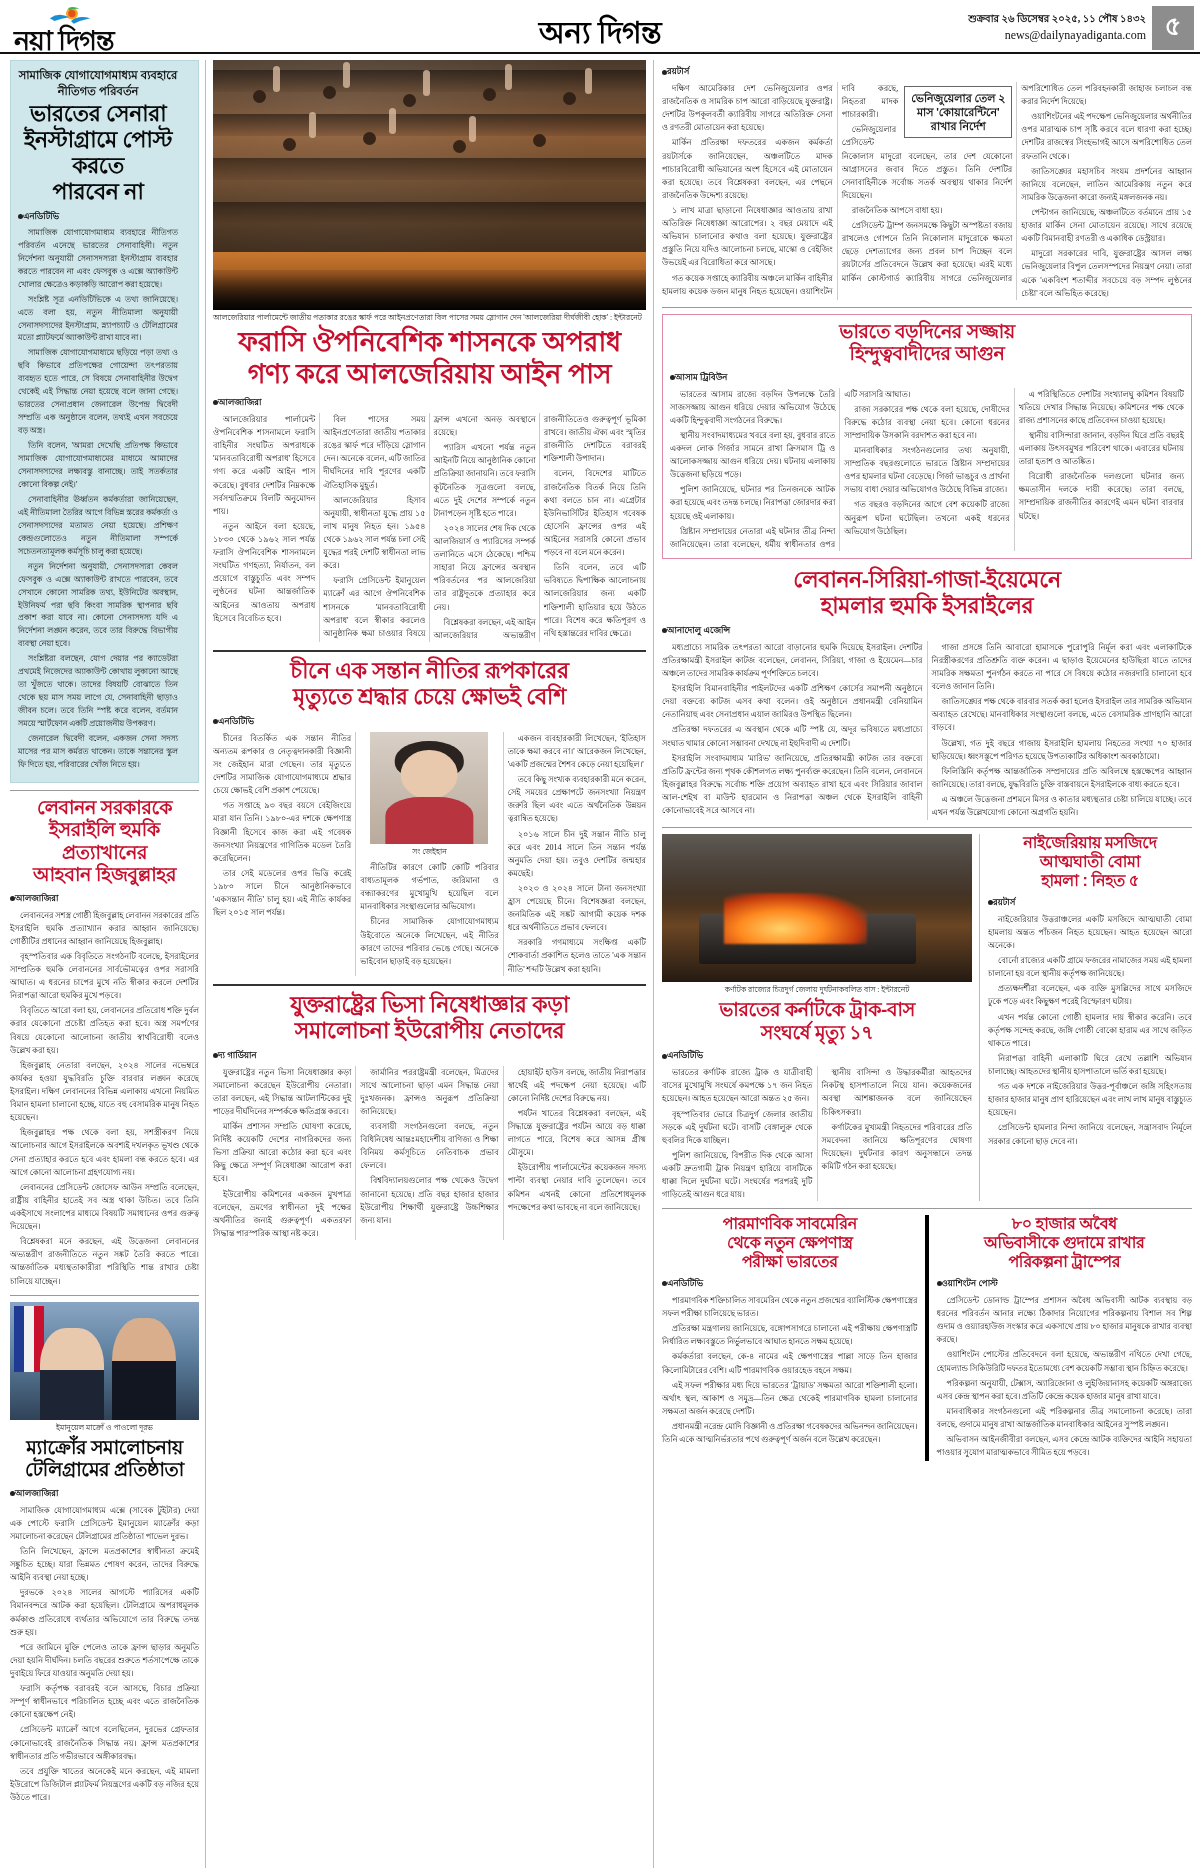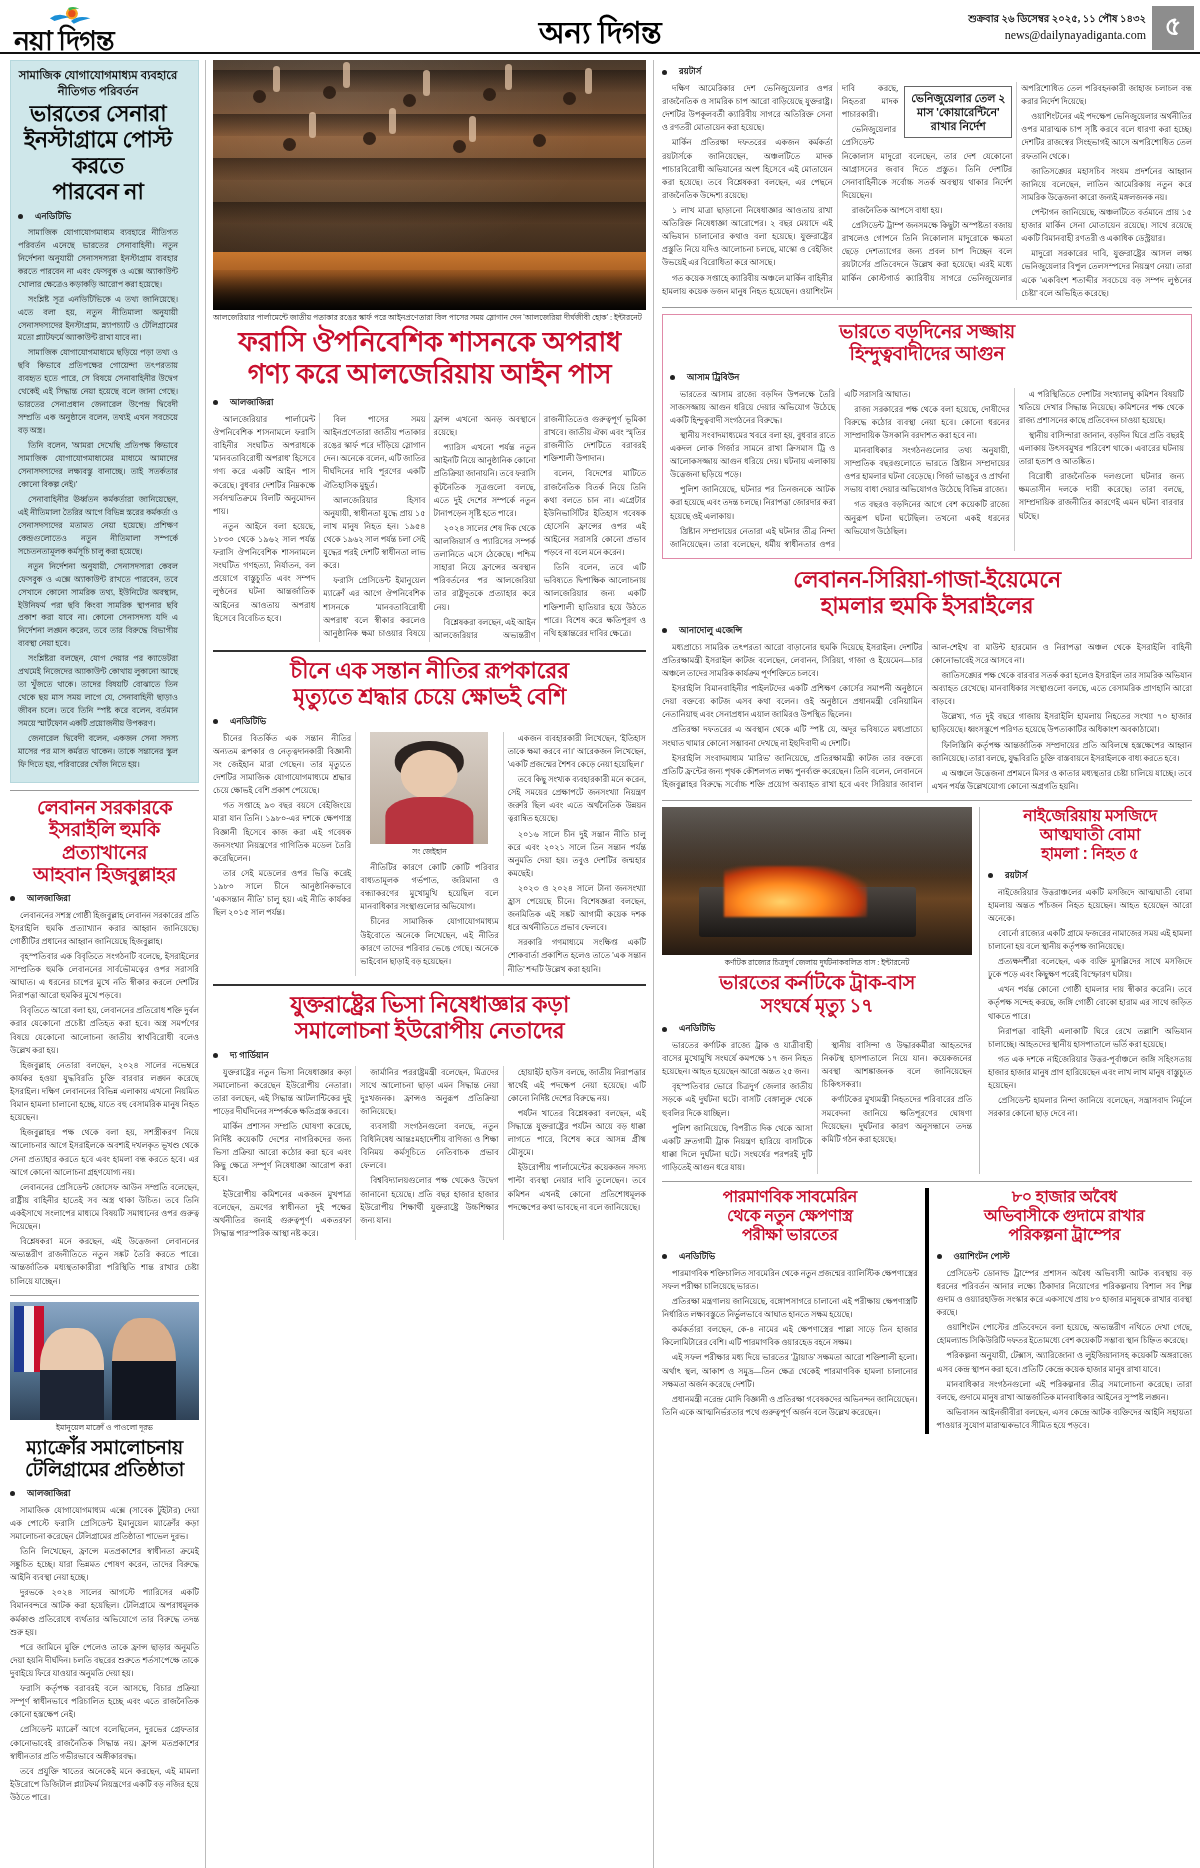--- a/index.html
+++ b/index.html
@@ -78,21 +78,21 @@
   }
   .hl-xl{ font-size:27px; }
   .hl-lg{ font-size:22px; }
   .hl-md{ font-size:19px; }
   .hl-sm{ font-size:16px; }
   .hl-red{ color:#c8102e; }
 
   .byline{
     font-size:8.5px; font-weight:700; margin:5px 0 3px 0;
     font-family:"Liberation Sans",sans-serif;
-    display:flex; align-items:center; gap:12px;
+    display:flex; align-items:center; gap:0;
   }
   .byline .dot{
     width:5px;height:5px;border-radius:50%;background:#222;display:inline-block;
   }
 
   .body{
     font-size:8.1px; line-height:1.62;
     text-align:justify; color:#161616;
     font-family:"Liberation Serif","DejaVu Serif",serif;
     hyphens:auto; word-spacing:-0.3px;
@@ -379,21 +379,21 @@
         <div class="photo ph-song">
           <div class="hair"></div>
           <div class="face"></div>
           <div class="body2"></div>
         </div>
         <div class="caption">সং জেইহান</div>
         <p>নীতিটির কারণে কোটি কোটি পরিবার বাধ্যতামূলক গর্ভপাত, জরিমানা ও বন্ধ্যাকরণের মুখোমুখি হয়েছিল বলে মানবাধিকার সংস্থাগুলোর অভিযোগ।</p>
         <p>চীনের সামাজিক যোগাযোগমাধ্যম উইবোতে অনেকে লিখেছেন, এই নীতির কারণে তাদের পরিবার ভেঙে গেছে। অনেকে ভাইবোন ছাড়াই বড় হয়েছেন।</p>
         <p>একজন ব্যবহারকারী লিখেছেন, 'ইতিহাস তাকে ক্ষমা করবে না।' আরেকজন লিখেছেন, 'একটি প্রজন্মের শৈশব কেড়ে নেয়া হয়েছিল।'</p>
         <p>তবে কিছু সংখ্যক ব্যবহারকারী মনে করেন, সেই সময়ের প্রেক্ষাপটে জনসংখ্যা নিয়ন্ত্রণ জরুরি ছিল এবং এতে অর্থনৈতিক উন্নয়ন ত্বরান্বিত হয়েছে।</p>
-        <p>২০১৬ সালে চীন দুই সন্তান নীতি চালু করে এবং ২০২১ সালে তিন সন্তান পর্যন্ত অনুমতি দেয়া হয়। তবুও দেশটির জন্মহার কমছেই।</p>
+        <p>২০১৬ সালে চীন দুই সন্তান নীতি চালু করে এবং 2014 সালে তিন সন্তান পর্যন্ত অনুমতি দেয়া হয়। তবুও দেশটির জন্মহার কমছেই।</p>
         <p>২০২৩ ও ২০২৪ সালে টানা জনসংখ্যা হ্রাস পেয়েছে চীনে। বিশেষজ্ঞরা বলছেন, জনমিতিক এই সঙ্কট আগামী কয়েক দশক ধরে অর্থনীতিতে প্রভাব ফেলবে।</p>
         <p>সরকারি গণমাধ্যমে সংক্ষিপ্ত একটি শোকবার্তা প্রকাশিত হলেও তাতে 'এক সন্তান নীতি' শব্দটি উল্লেখ করা হয়নি।</p>
       </div>
     </div>
 
     <div class="rule-thick"></div>
 
     <div>
       <div class="hl hl-lg hl-red nowrap-hl">যুক্তরাষ্ট্রের ভিসা নিষেধাজ্ঞার কড়া
 সমালোচনা ইউরোপীয় নেতাদের</div>
@@ -468,20 +468,21 @@
 হামলার হুমকি ইসরাইলের</div>
       <div class="byline">
         <span class="dot"></span>
         <span>আনাদোলু এজেন্সি</span>
       </div>
       <div class="body two">
         <p>মধ্যপ্রাচ্যে সামরিক তৎপরতা আরো বাড়ানোর হুমকি দিয়েছে ইসরাইল। দেশটির প্রতিরক্ষামন্ত্রী ইসরাইল কাটজ বলেছেন, লেবানন, সিরিয়া, গাজা ও ইয়েমেন—চার অঞ্চলে তাদের সামরিক কার্যক্রম পূর্ণশক্তিতে চলবে।</p>
         <p>ইসরাইলি বিমানবাহিনীর পাইলটদের একটি প্রশিক্ষণ কোর্সের সমাপনী অনুষ্ঠানে দেয়া বক্তব্যে কাটজ এসব কথা বলেন। ওই অনুষ্ঠানে প্রধানমন্ত্রী বেনিয়ামিন নেতানিয়াহু এবং সেনাপ্রধান এয়াল জামিরও উপস্থিত ছিলেন।</p>
         <p>প্রতিরক্ষা দফতরের এ অবস্থান থেকে এটি স্পষ্ট যে, অদূর ভবিষ্যতে মধ্যপ্রাচ্যে সংঘাত থামার কোনো সম্ভাবনা দেখছে না ইহুদিবাদী এ দেশটি।</p>
         <p>ইসরাইলি সংবাদমাধ্যম 'মারিভ' জানিয়েছে, প্রতিরক্ষামন্ত্রী কাটজ তার বক্তব্যে প্রতিটি ফ্রন্টের জন্য পৃথক কৌশলগত লক্ষ্য পুনর্ব্যক্ত করেছেন। তিনি বলেন, লেবাননে হিজবুল্লাহর বিরুদ্ধে সর্বোচ্চ শক্তি প্রয়োগ অব্যাহত রাখা হবে এবং সিরিয়ার জাবাল আল-শেইখ বা মাউন্ট হারমোন ও নিরাপত্তা অঞ্চল থেকে ইসরাইলি বাহিনী কোনোভাবেই সরে আসবে না।</p>
+        <p>গাজা প্রসঙ্গে তিনি আবারো হামাসকে পুরোপুরি নির্মূল করা এবং এলাকাটিকে নিরস্ত্রীকরণের প্রতিশ্রুতি ব্যক্ত করেন। এ ছাড়াও ইয়েমেনের হাউছিরা যাতে তাদের সামরিক সক্ষমতা পুনর্গঠন করতে না পারে সে বিষয়ে কঠোর নজরদারি চালানো হবে বলেও জানান তিনি।</p>
         <p>জাতিসঙ্ঘের পক্ষ থেকে বারবার সতর্ক করা হলেও ইসরাইল তার সামরিক অভিযান অব্যাহত রেখেছে। মানবাধিকার সংস্থাগুলো বলছে, এতে বেসামরিক প্রাণহানি আরো বাড়বে।</p>
         <p>উল্লেখ্য, গত দুই বছরে গাজায় ইসরাইলি হামলায় নিহতের সংখ্যা ৭০ হাজার ছাড়িয়েছে। ধ্বংসস্তূপে পরিণত হয়েছে উপত্যকাটির অধিকাংশ অবকাঠামো।</p>
         <p>ফিলিস্তিনি কর্তৃপক্ষ আন্তর্জাতিক সম্প্রদায়ের প্রতি অবিলম্বে হস্তক্ষেপের আহ্বান জানিয়েছে। তারা বলছে, যুদ্ধবিরতি চুক্তি বাস্তবায়নে ইসরাইলকে বাধ্য করতে হবে।</p>
         <p>এ অঞ্চলে উত্তেজনা প্রশমনে মিসর ও কাতার মধ্যস্থতার চেষ্টা চালিয়ে যাচ্ছে। তবে এখন পর্যন্ত উল্লেখযোগ্য কোনো অগ্রগতি হয়নি।</p>
       </div>
     </div>
 
     <div class="rule"></div>
 
     <div style="display:flex; gap:8px;">

